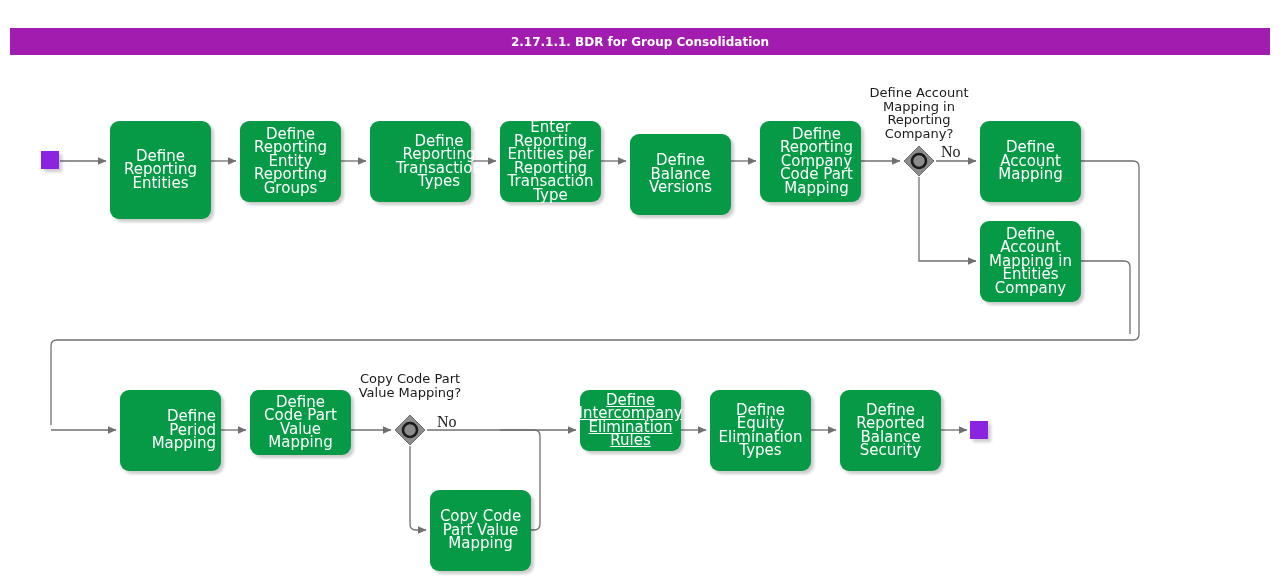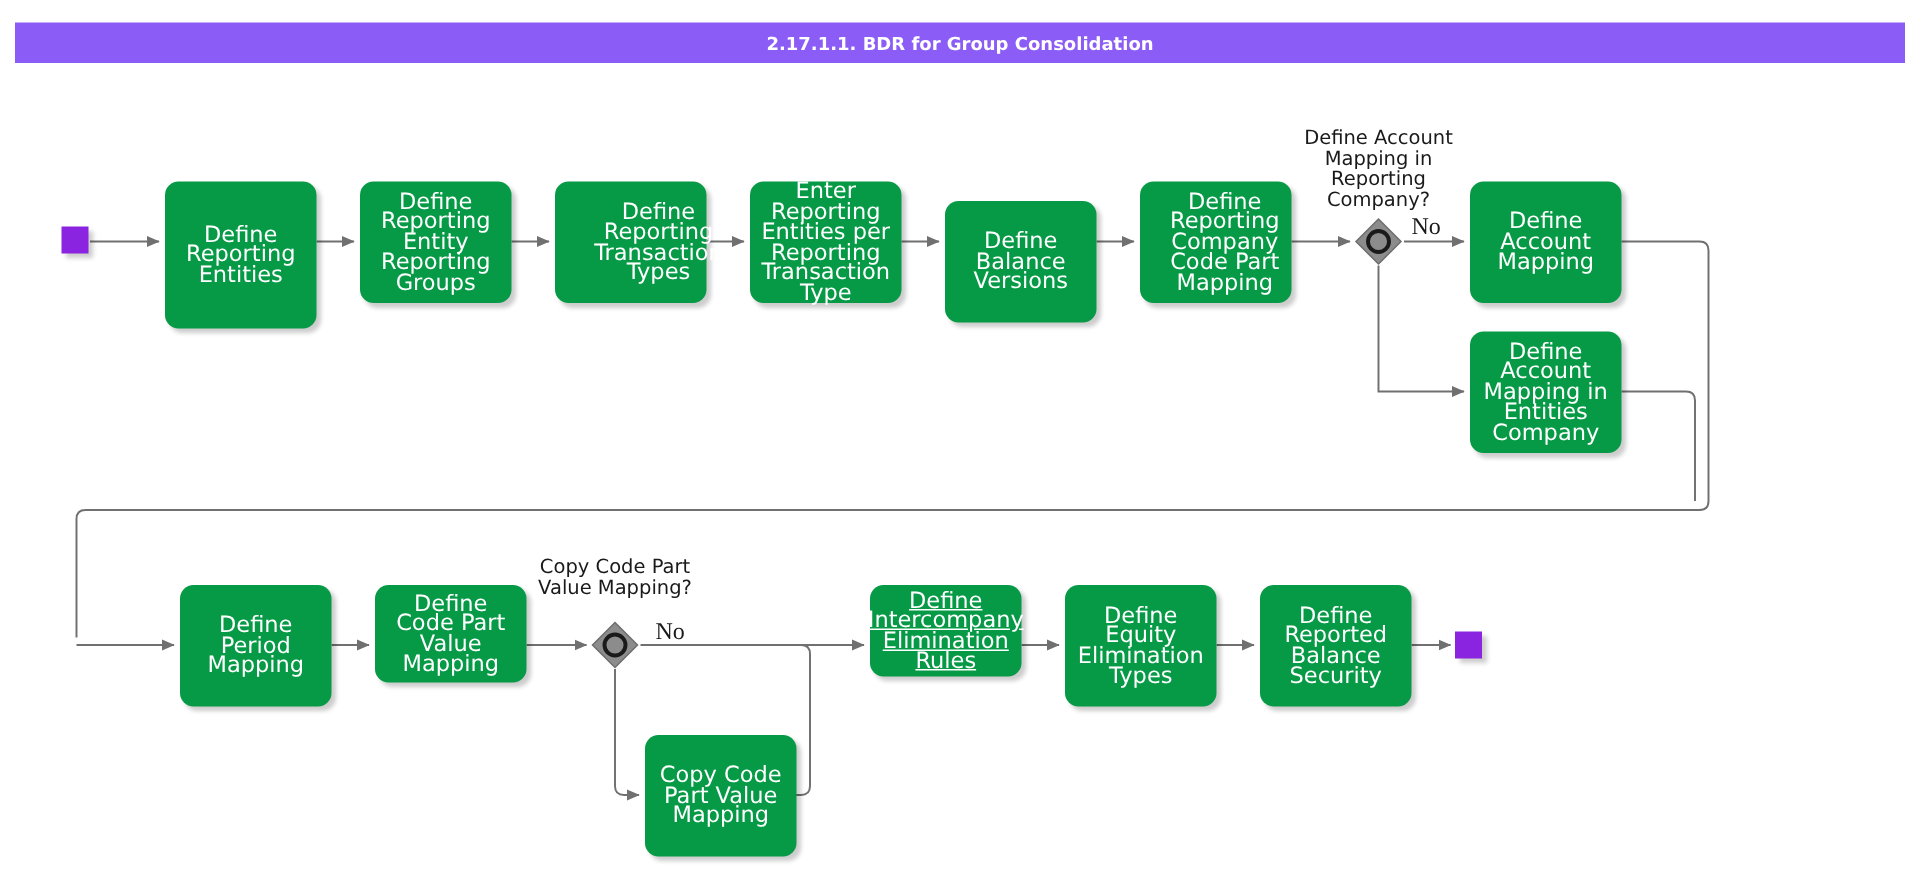--- a/index.html
+++ b/index.html
@@ -12,23 +12,23 @@
     overflow: hidden;
     font-family: "DejaVu Sans", sans-serif;
   }
   #canvas {
     position: absolute;
     left: 0; top: 0;
     width: 1280px; height: 580px;
   }
   .titlebar {
     position: absolute;
-    left: 10px; top: 15px;
+    left: 10px; top: 28px;
     width: 1260px; height: 27px;
-    background: #8b5cf6;
+    background: #a21caf;
     color: #ffffff;
     font-family: "DejaVu Sans", sans-serif;
     font-size: 12px;
     font-weight: bold;
     display: flex;
     align-items: center;
     justify-content: center;
     letter-spacing: 0px;
     box-sizing: border-box;
     text-align: center;
@@ -165,21 +165,21 @@
 
 <div class="gateway" style="left:903px; top:145px;">
   <svg width="32" height="32" viewBox="0 0 32 32">
     <polygon points="16,1 31,16 16,31 1,16" fill="#8C8C8C" stroke="#6E6E6E" stroke-width="1"></polygon>
     <circle cx="16" cy="16" r="7" fill="#8C8C8C" stroke="#1A1A1A" stroke-width="2.6"></circle>
   </svg>
 </div>
 
 <div class="branchlabel" style="left:941px; top:145px;">No</div>
 
-<div class="node" style="left:120px; top:390px; width:101px; height:81px;">
+<div class="node" style="left:120px; top:390px; width:101px; height:81px;text-align:right;">
   <span>Define Period Mapping</span>
 </div>
 
 <div class="node" style="left:250px; top:390px; width:101px; height:65px;">
   <span>Define Code Part Value Mapping</span>
 </div>
 
 <div class="node" style="left:430px; top:490px; width:101px; height:81px;">
   <span>Copy Code Part Value Mapping</span>
 </div>

